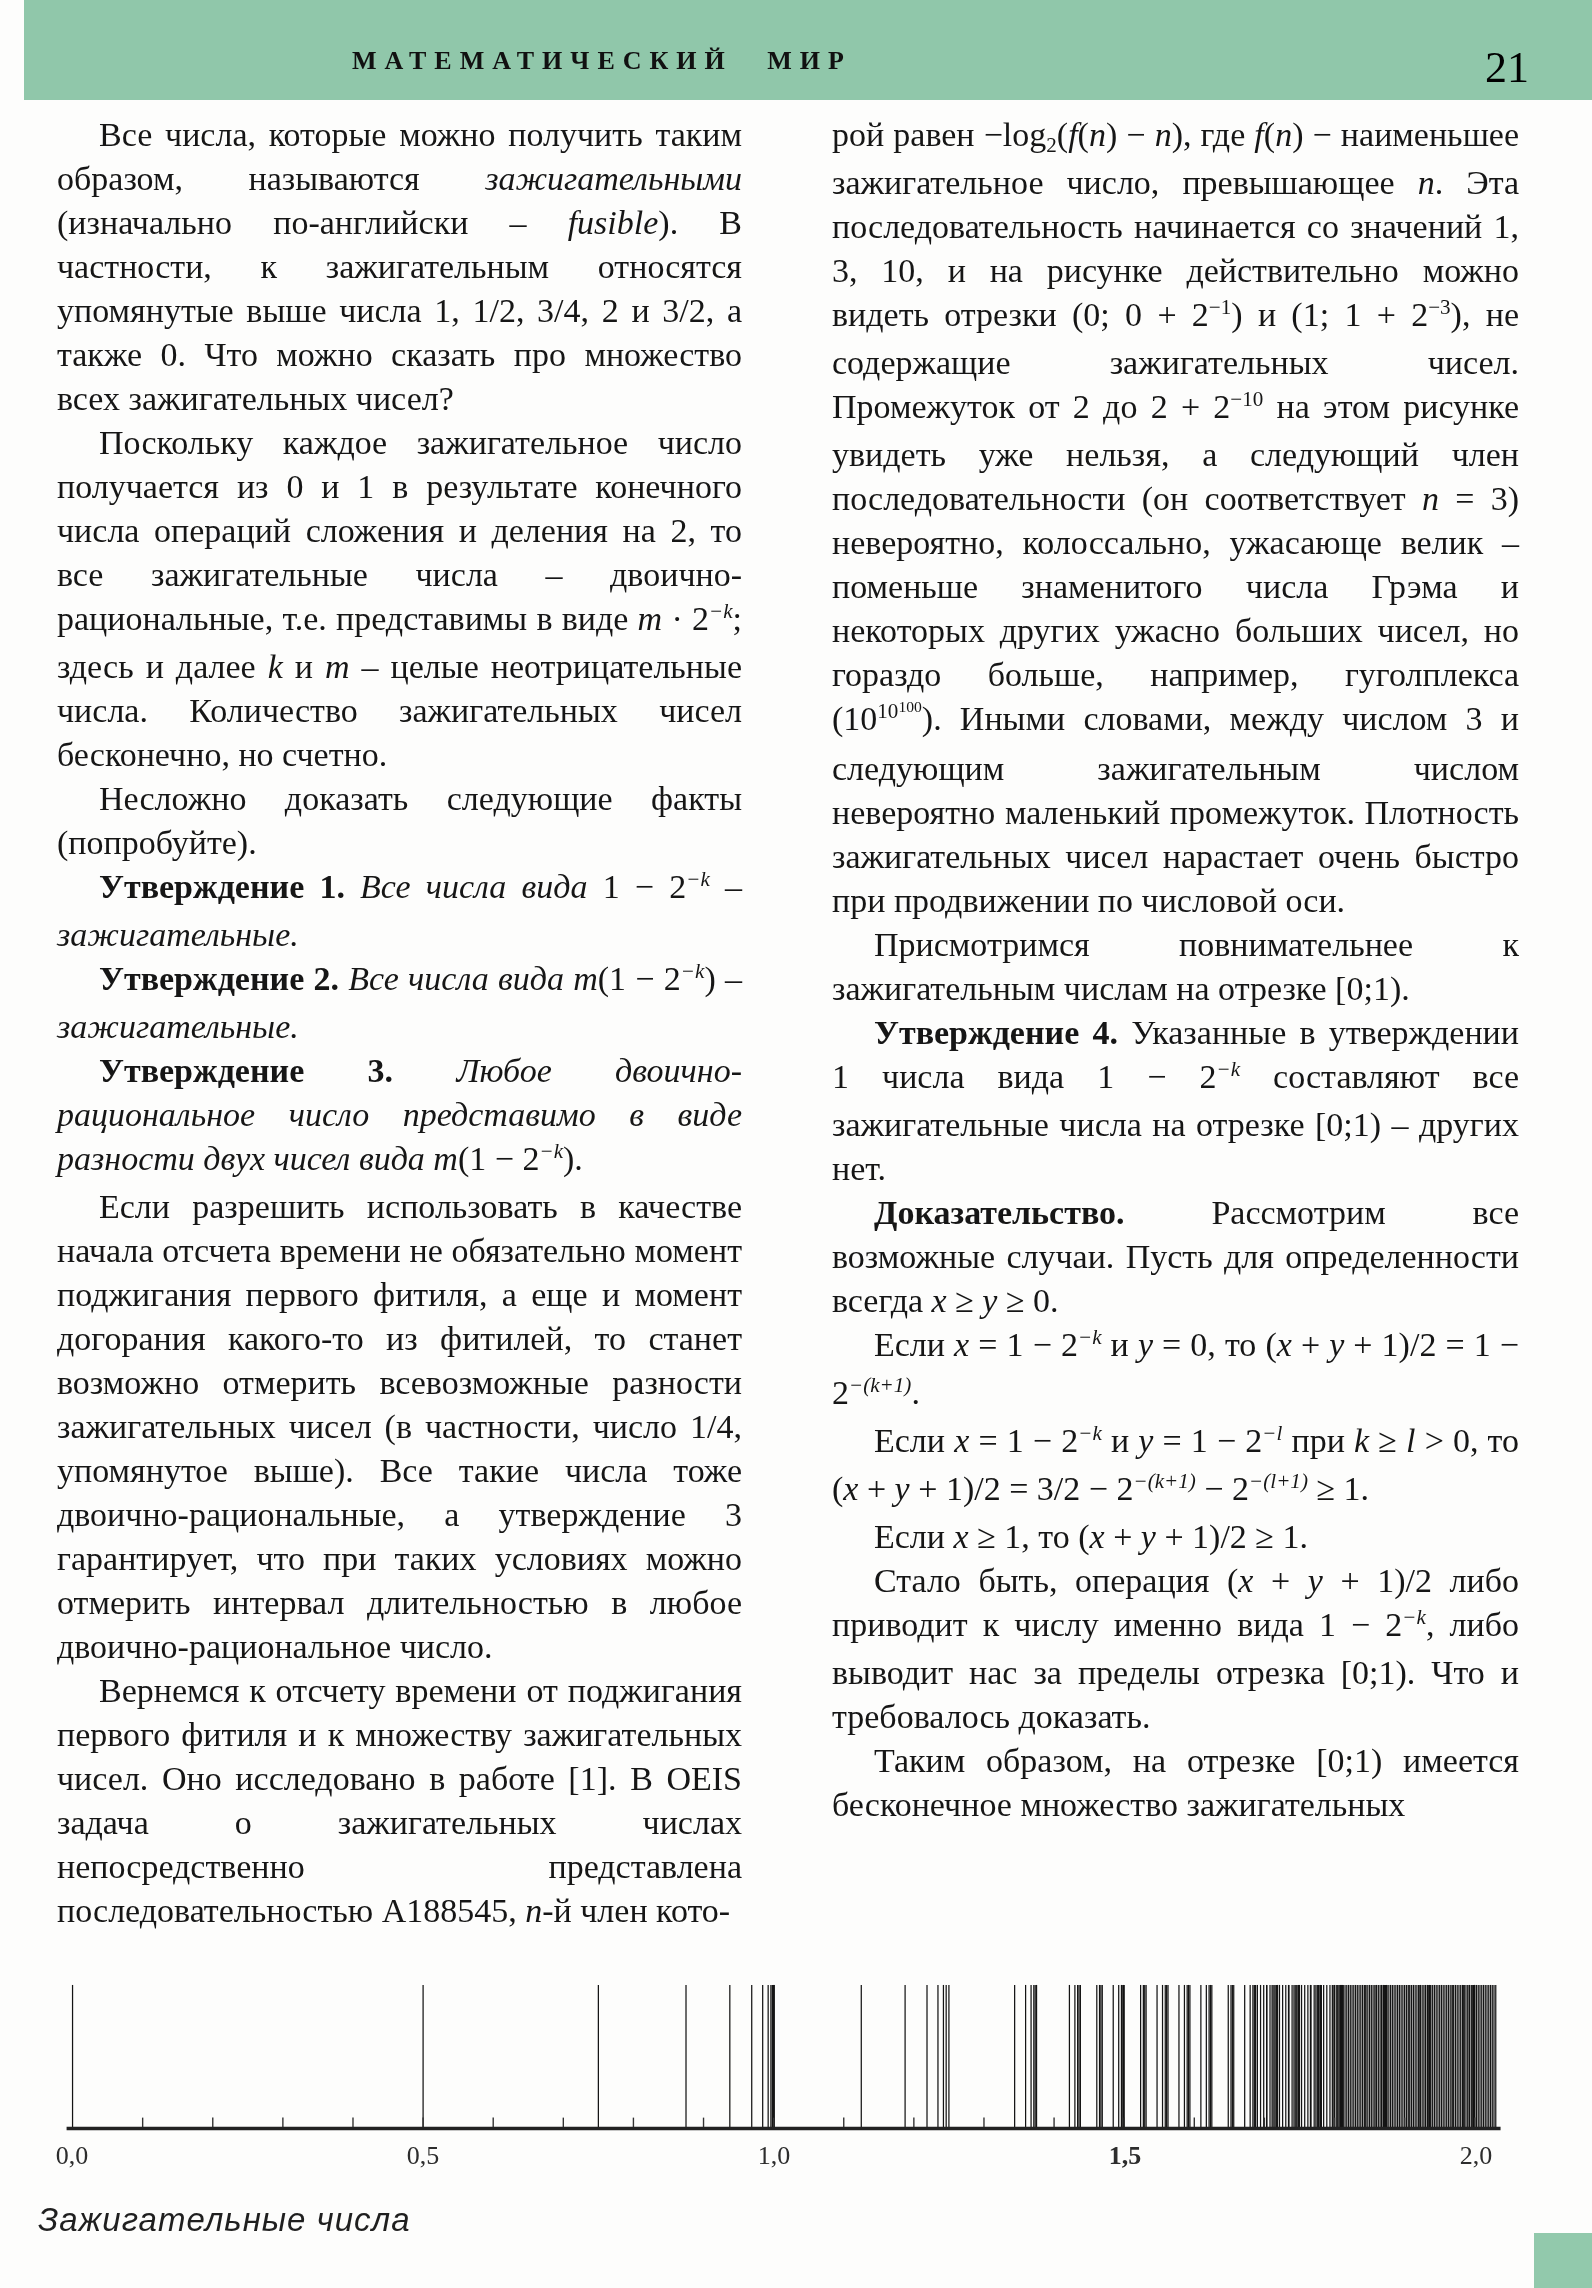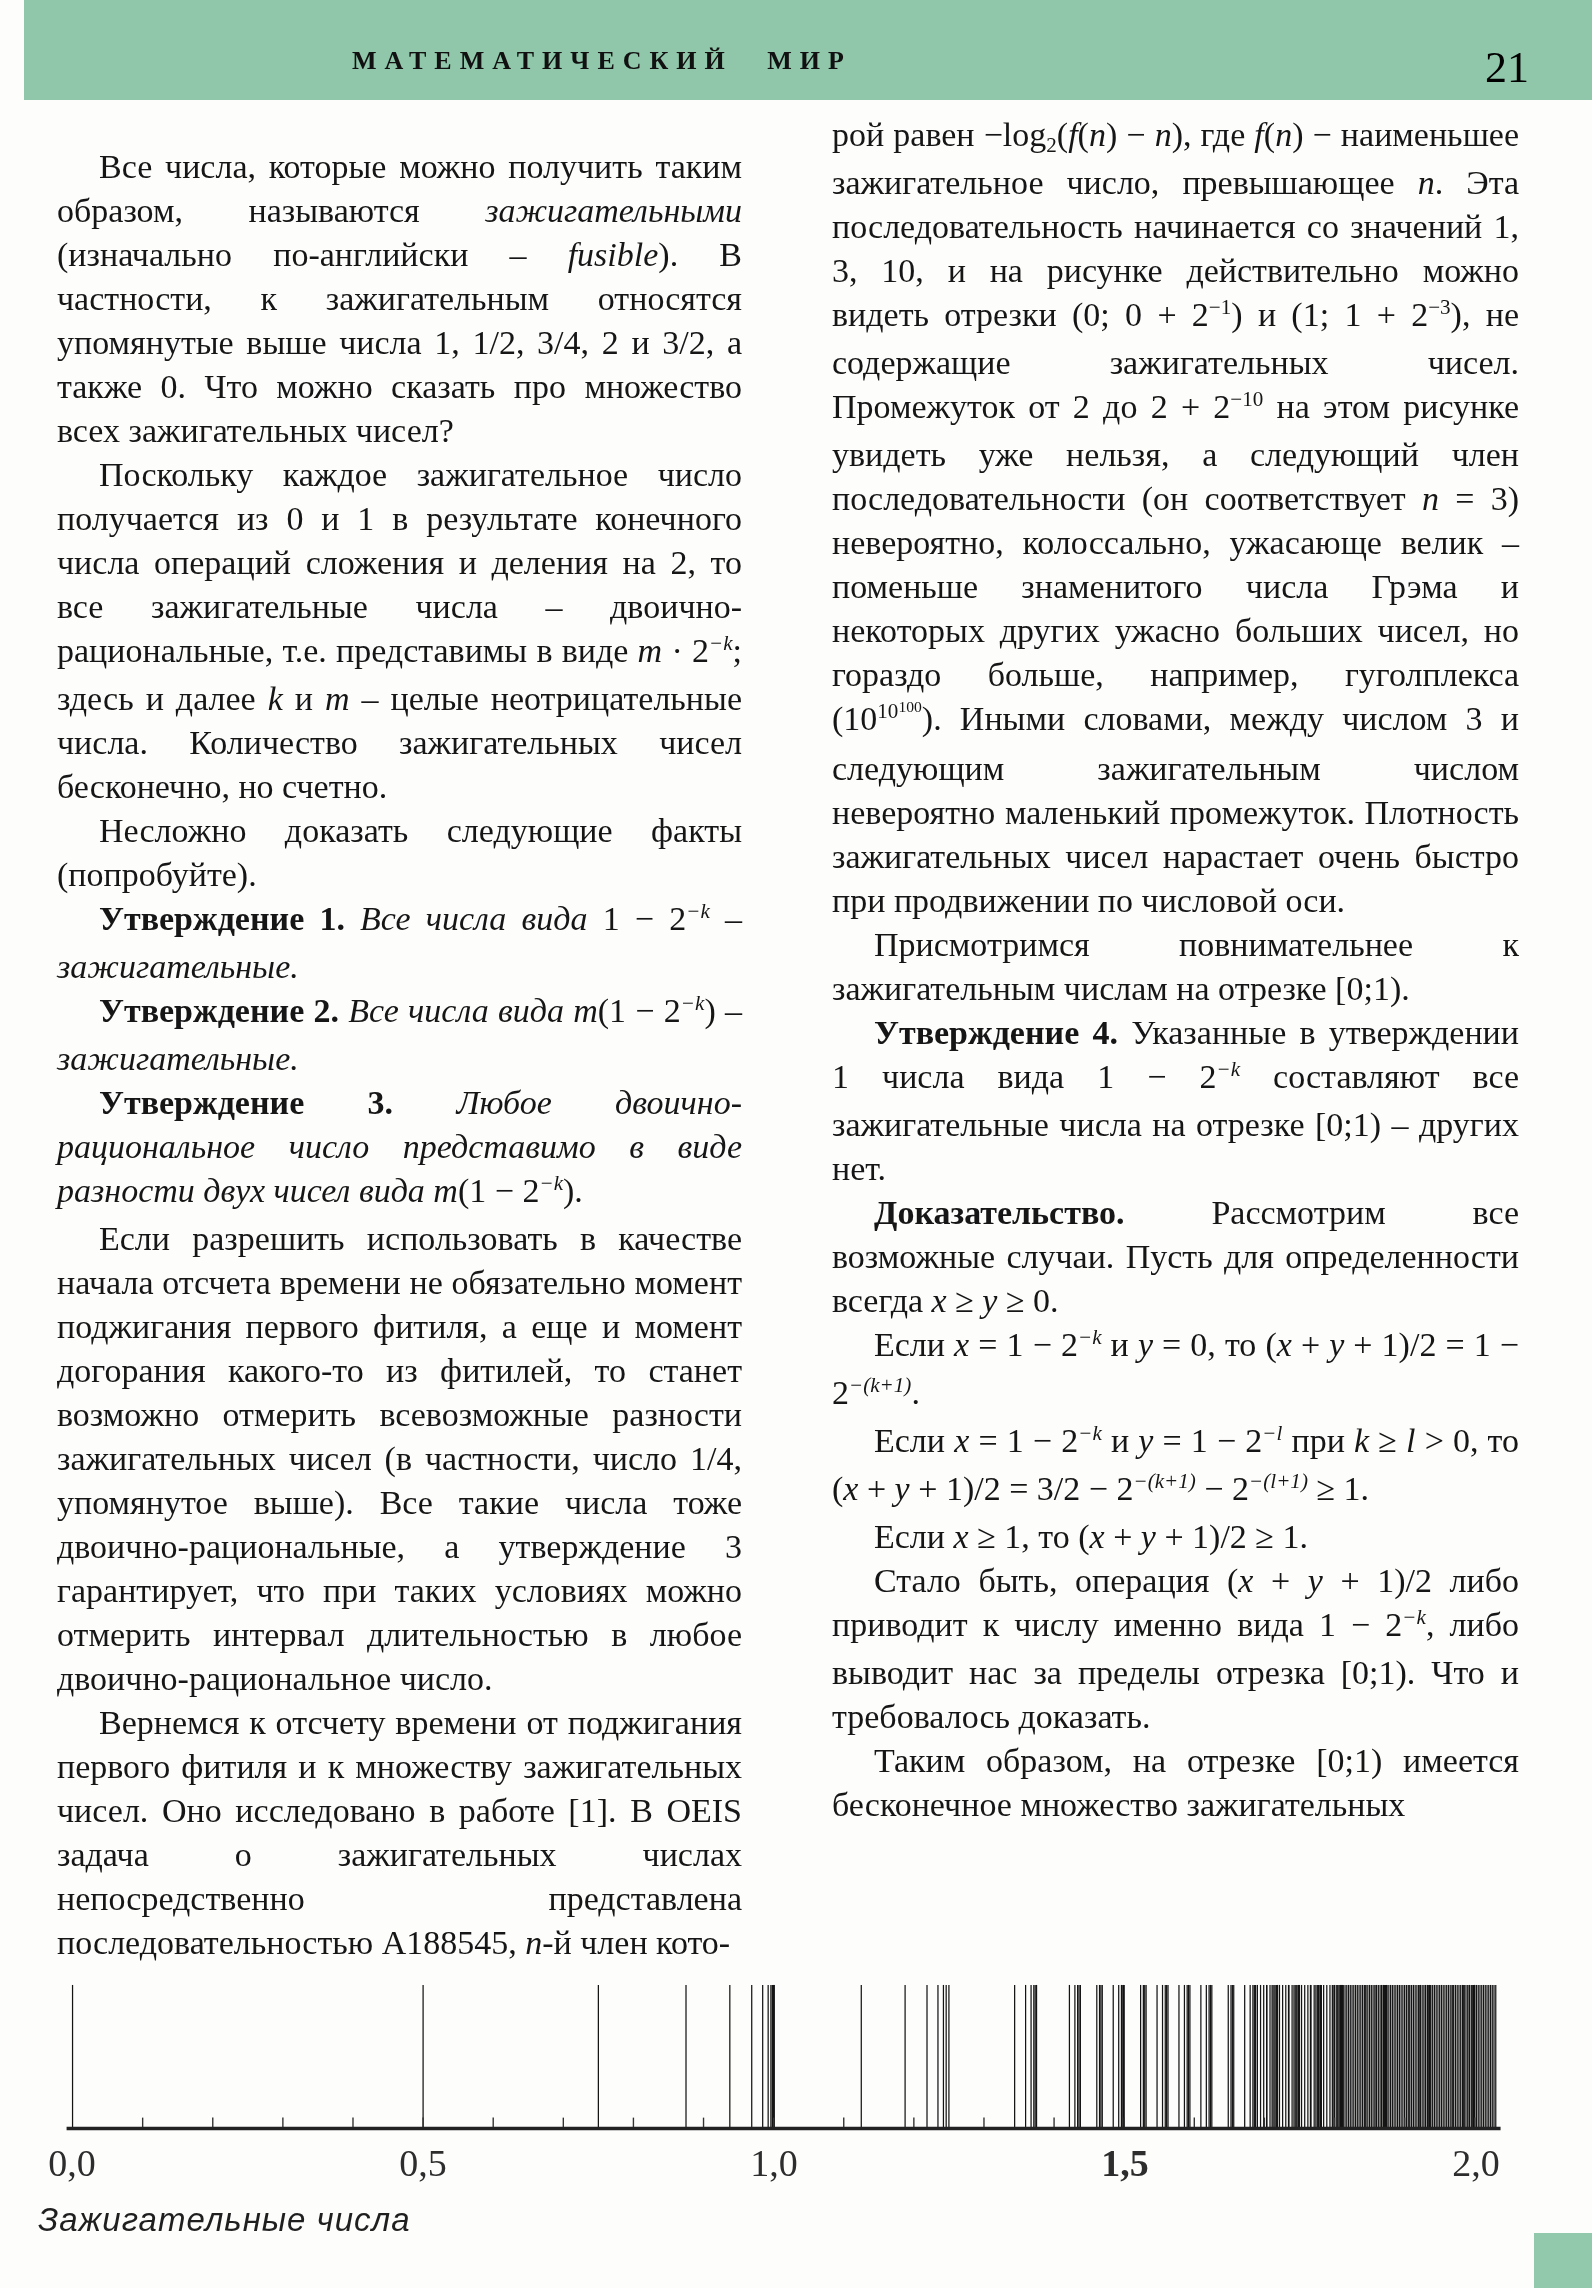--- a/index.html
+++ b/index.html
@@ -5,33 +5,33 @@
   html,body{margin:0;padding:0;}
   #page{position:relative;width:1592px;height:2289px;background:#fdfdfc;overflow:hidden;
         font-family:"Liberation Serif","DejaVu Serif",serif;color:#161616;}
   
   #band{position:absolute;left:24px;top:0;width:1568px;height:100px;}
   #band-title{position:absolute;left:328px;top:46px;font-size:26px;font-weight:bold;
               letter-spacing:8px;word-spacing:20px;color:#111;white-space:nowrap;}
   #page-num{position:absolute;left:1461px;top:42px;font-size:44px;color:#000000;}
   
   .col{position:absolute;top:113px;font-size:34px;line-height:44px;text-align:justify;}
-  #col-left{left:57px;width:685px;margin-top:32px;}
+  #col-left{left:57px;width:685px;}
   #col-right{left:832px;width:687px;}
   .col p{margin:0;}
   .col p.ind{text-indent:42px;}
   .it{font-style:italic;}
   .bd{font-weight:bold;}
   .sup{font-size:62%;position:relative;top:-0.55em;}
   .ss{font-size:46%;position:relative;top:-1.15em;}
   .sub{font-size:62%;position:relative;top:0.28em;}
   
   #figure{position:absolute;left:0;top:1978px;width:1592px;height:310px;}
   #fusible-svg{position:absolute;left:0;top:0;}
-  .tick{position:absolute;top:163px;transform:translateX(-50%);font-size:38px;color:#2d2d2d;}
+  .tick{position:absolute;top:163px;transform:translateX(-50%);font-size:26px;color:#2d2d2d;}
   #caption{position:absolute;left:38px;top:223px;font-family:"Liberation Sans","DejaVu Sans",sans-serif;
            font-style:italic;font-size:33px;color:#1f1f1f;letter-spacing:1px;}
   #corner{position:absolute;right:0;bottom:0;width:58px;height:56px;}
 </style>
 </head>
 <body>
 
 <div id="page">
 
   <div id="band" style="background: rgb(144, 199, 170);">

